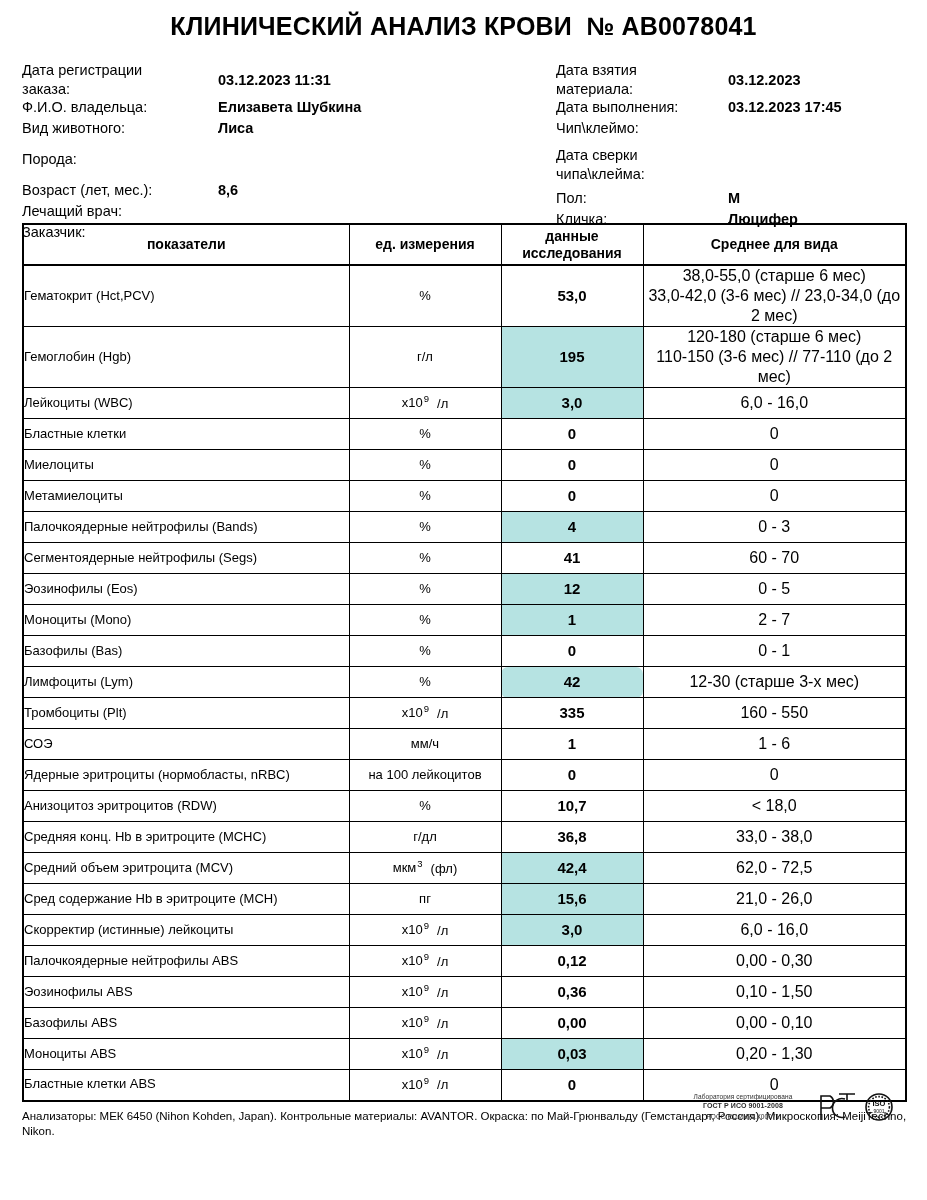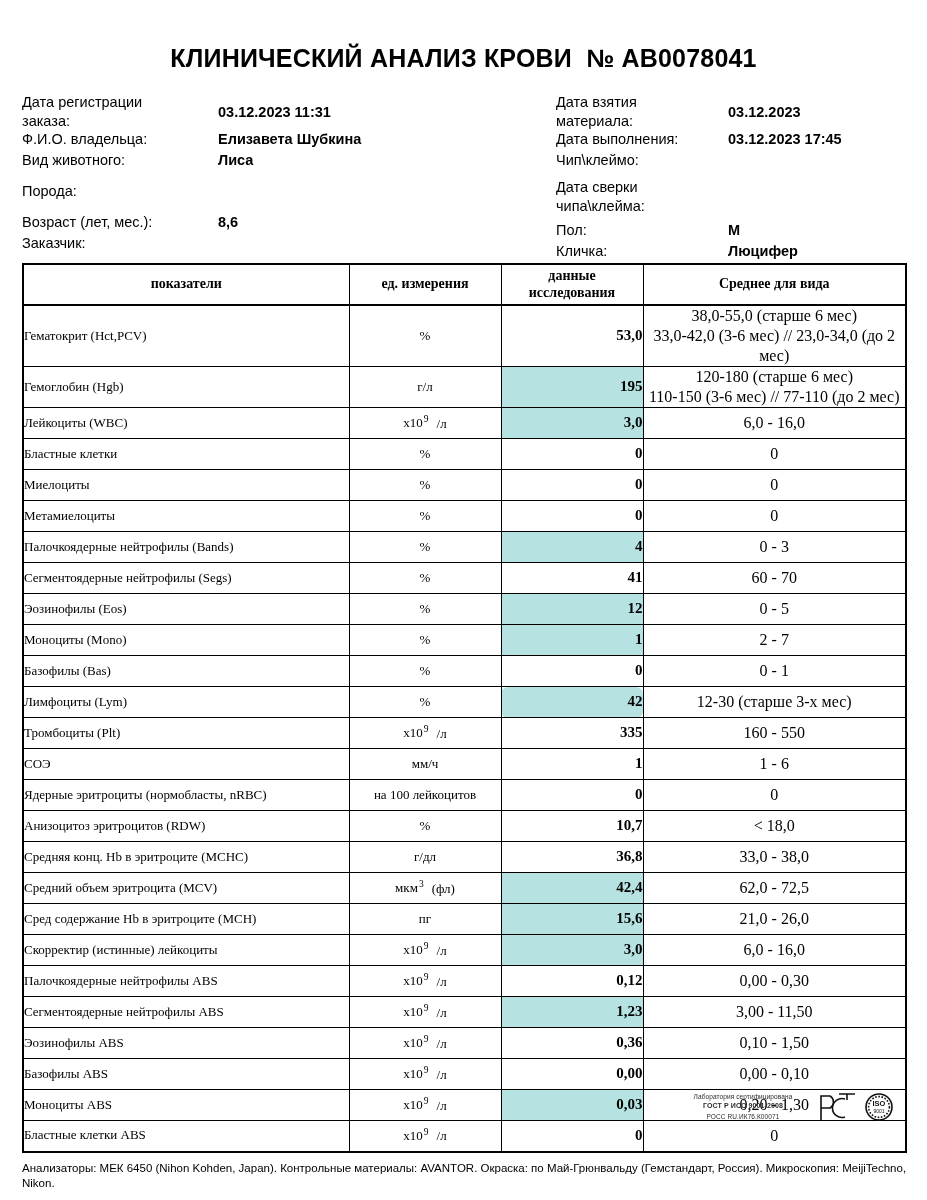--- a/index.html
+++ b/index.html
@@ -22,21 +22,21 @@
     overflow: hidden;
     box-sizing: border-box;
   }
 
   
   .doc-title {
     text-align: center;
     font-size: 25px;
     font-weight: bold;
     letter-spacing: 0.2px;
-    padding-top: 44px;
+    padding-top: 12px;
     padding-bottom: 2px;
     white-space: pre;
   }
 
   
   .meta-wrap {
     position: relative;
     margin: 10px 22px 0 22px;
     height: 170px;
   }
@@ -68,22 +68,21 @@
   .meta-col.left .meta-label  { width: 190px; }
   .meta-col.left .meta-value  { left: 196px; top: 0; }
   .meta-col.right .meta-label { width: 168px; }
   .meta-col.right .meta-value { left: 172px; top: 0; }
 
   .m-spacer-6  { height: 6px; }
   .m-spacer-10 { height: 10px; }
 
   
   .tbl-wrap {
-    margin: 8px 22px;
-    font-family: Liberation Serif, serif;
+    margin: 0 22px;
   }
   table.results {
     width: 883px;
     border-collapse: collapse;
     table-layout: fixed;
     border: 2px solid #000;
   }
   table.results col.c1 { width: 326px; }
   table.results col.c2 { width: 152px; }
   table.results col.c3 { width: 142px; }
@@ -123,21 +122,21 @@
     font-size: 9.5px;
     vertical-align: super;
     padding: 0 6px 0 1px;
   }
   .c-unit .u-tail {
     padding-left: 2px;
   }
   .c-val {
     font-size: 15px;
     font-weight: bold;
-    text-align: right;
+    text-align: center;
     line-height: 1.15;
   }
   .c-val.hl {
     background: #b6e3e2;
   }
   .c-ref {
     font-size: 16px;
     text-align: center;
     line-height: 1.25;
     padding: 2px 3px;
@@ -193,20 +192,21 @@
 
   <div class="meta-wrap">
     <div class="meta-col left" id="meta-left">
         <div class="meta-row"><span class="meta-label">Дата регистрации<br>заказа:</span><span class="meta-value" style="top: 10px;">03.12.2023 11:31</span></div>
         <div class="meta-row"><span class="meta-label">Ф.И.О. владельца:</span><span class="meta-value">Елизавета Шубкина</span></div>
         <div class="meta-row"><span class="meta-label">Вид животного:</span><span class="meta-value">Лиса</span></div>
         <div class="m-spacer-10"></div>
         <div class="meta-row"><span class="meta-label">Порода:</span></div>
         <div class="m-spacer-10"></div>
         <div class="meta-row"><span class="meta-label">Возраст (лет, мес.):</span><span class="meta-value">8,6</span></div>
+        <div class="meta-row"><span class="meta-label">Лечащий врач:</span></div>
         <div class="meta-row"><span class="meta-label">Заказчик:</span></div>
       </div>
     <div class="meta-col right" id="meta-right">
         <div class="meta-row"><span class="meta-label">Дата взятия<br>материала:</span><span class="meta-value" style="top: 10px;">03.12.2023</span></div>
         <div class="meta-row"><span class="meta-label">Дата выполнения:</span><span class="meta-value">03.12.2023 17:45</span></div>
         <div class="meta-row"><span class="meta-label">Чип\клеймо:</span></div>
         <div class="m-spacer-6"></div>
         <div class="meta-row"><span class="meta-label">Дата сверки<br>чипа\клейма:</span></div>
         <div class="m-spacer-6"></div>
         <div class="meta-row"><span class="meta-label">Пол:</span><span class="meta-value">М</span></div>
@@ -349,26 +349,20 @@
             <td class="c-name">Скорректир (истинные) лейкоциты</td>
             <td class="c-unit">х10<sup>9</sup><span class="u-tail">/л</span></td>
             <td class="c-val hl" style="background: rgb(182, 227, 226);">3,0</td>
             <td class="c-ref">6,0 - 16,0</td>
           </tr>
           <tr>
             <td class="c-name">Палочкоядерные нейтрофилы ABS</td>
             <td class="c-unit">х10<sup>9</sup><span class="u-tail">/л</span></td>
             <td class="c-val">0,12</td>
             <td class="c-ref">0,00 - 0,30</td>
-          </tr>
-          <tr>
-            <td class="c-name">Сегментоядерные нейтрофилы ABS</td>
-            <td class="c-unit">х10<sup>9</sup><span class="u-tail">/л</span></td>
-            <td class="c-val hl" style="background: rgb(182, 227, 226);">1,23</td>
-            <td class="c-ref">3,00 - 11,50</td>
           </tr>
           <tr>
             <td class="c-name">Эозинофилы ABS</td>
             <td class="c-unit">х10<sup>9</sup><span class="u-tail">/л</span></td>
             <td class="c-val">0,36</td>
             <td class="c-ref">0,10 - 1,50</td>
           </tr>
           <tr>
             <td class="c-name">Базофилы ABS</td>
             <td class="c-unit">х10<sup>9</sup><span class="u-tail">/л</span></td>

